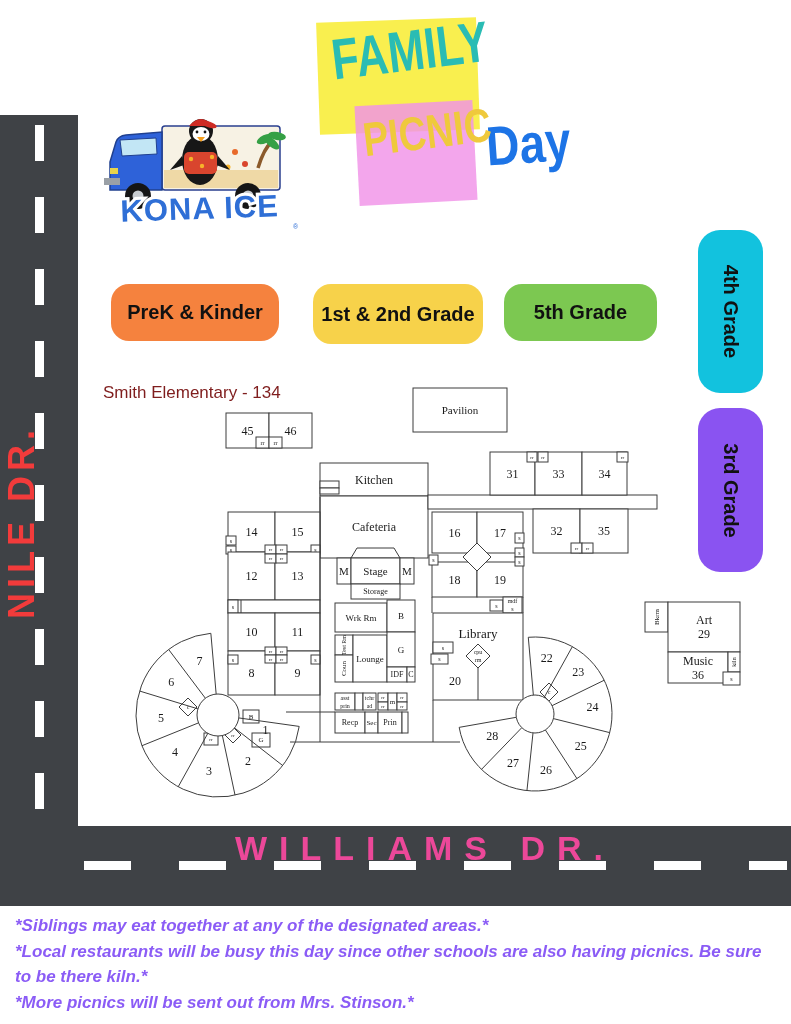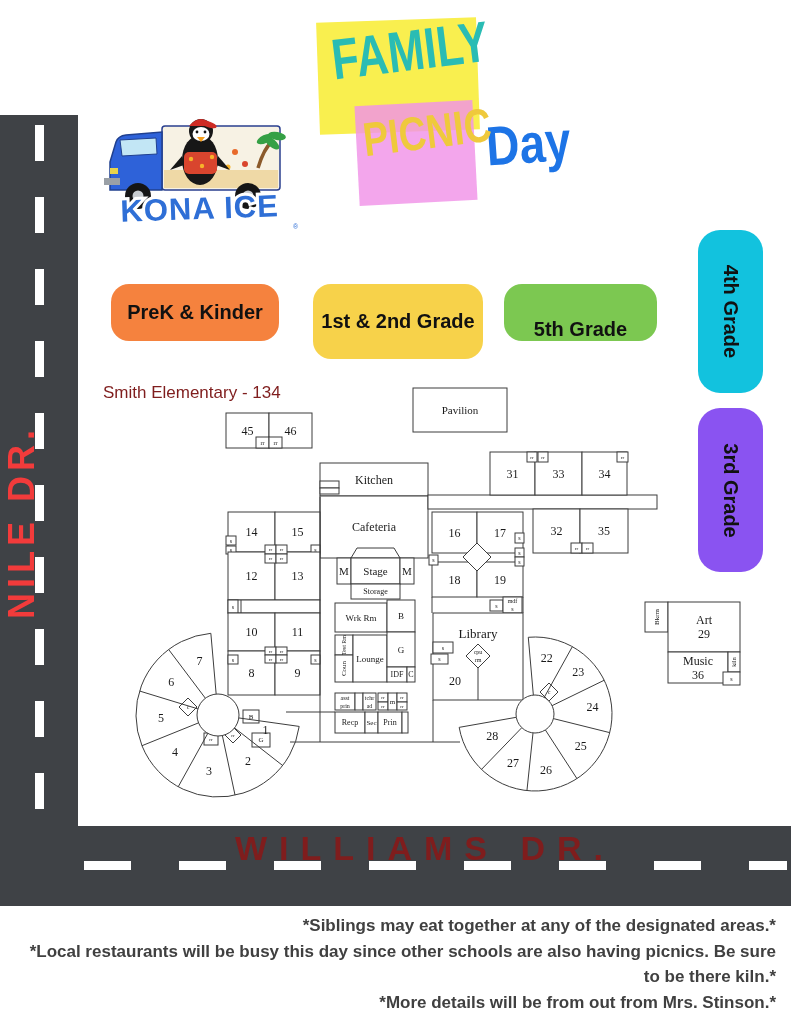--- a/index.html
+++ b/index.html
@@ -8,53 +8,53 @@
   .abs{position:absolute;}
   
   #vroad{left:0;top:115px;width:78px;height:791px;background:#3F4246;z-index:1;}
   #vdash{left:35px;top:125px;width:9px;height:758px;z-index:1;
          background:repeating-linear-gradient(180deg,#fff 0 36px,transparent 36px 72px);}
   #hroad{left:0;top:826px;width:791px;height:80px;background:#3F4246;z-index:1;}
   #hdash{left:84px;top:861px;width:703px;height:9px;z-index:1;
          background:repeating-linear-gradient(90deg,#fff 0 47px,transparent 47px 95px);}
   #nile{left:-98px;top:501px;width:240px;text-align:center;transform:rotate(-90deg);
         color:#F23B3B;font-weight:bold;font-size:36px;letter-spacing:5px;z-index:2;}
-  #williams{left:60px;top:829px;width:730px;text-align:center;color:#7f1d1d;
+  #williams{left:60px;top:829px;width:730px;text-align:center;color:#ec4899;
         font-weight:bold;font-size:34px;letter-spacing:12px;z-index:2;}
   
   #family-box{left:318px;top:20px;width:160px;height:112px;transform:rotate(-2deg);z-index:1;}
   #family-text{left:328px;top:28px;width:150px;text-align:center;font-weight:bold;font-size:44px;
         transform:rotate(-7deg) scaleY(1.3);transform-origin:left top;letter-spacing:0px;z-index:2;}
   #picnic-box{left:357px;top:103px;width:118px;height:100px;transform:rotate(-3deg);z-index:3;}
   #picnic-text{left:360px;top:114px;width:114px;text-align:center;font-weight:bold;font-size:38px;
         transform:rotate(-7deg) scaleY(1.25);transform-origin:left top;z-index:4;}
   #day-text{left:484px;top:114px;font-weight:bold;font-size:46px;
         transform:rotate(-4deg) scaleY(1.2);transform-origin:left top;z-index:2;}
   
   .pill{display:flex;align-items:center;justify-content:center;border-radius:18px;
         font-weight:bold;font-size:20px;color:#111;z-index:2;}
   #pill-prek{left:111px;top:284px;width:168px;height:57px;}
-  #pill-12{left:313px;top:284px;width:170px;height:75px;}
+  #pill-12{left:313px;top:284px;width:170px;height:60px;}
   #pill-5{left:504px;top:284px;width:153px;height:57px;}
   .vpill{display:flex;align-items:center;justify-content:center;border-radius:22px;
         font-weight:bold;font-size:20px;color:#111;z-index:2;}
   .vpill span{transform:rotate(90deg);white-space:nowrap;}
   #pill-4{left:698px;top:230px;width:65px;height:163px;}
   #pill-3{left:698px;top:408px;width:65px;height:164px;}
   
   #smith-label{left:103px;top:383px;font-size:17px;color:#7f1d1d;z-index:3;}
   #map-svg{left:0;top:0;width:791px;height:1024px;z-index:2;pointer-events:none;}
   .mr{fill:#ffffff;stroke:#3d3d3d;stroke-width:1;}
   .ml{stroke:#3d3d3d;stroke-width:1;fill:none;}
   #map-svg text{font-family:"Liberation Serif",serif;fill:#1a1a1a;}
   
   #logo{left:100px;top:112px;width:205px;height:125px;z-index:2;}
   
-  #notes{left:15px;top:913px;width:761px;text-align:right;color:#404040;
-         font-weight:bold;font-size:17px;line-height:1.5;z-index:2;}
+  #notes{left:15px;top:913px;width:761px;text-align:left;color:#8b5cf6;
+         font-weight:bold;font-size:17px;line-height:1.5;z-index:2;font-style:italic;}
   #notes p{margin:0;}
 </style>
 </head>
 <body>
 
 <div id="page">
 
   <div class="abs" id="vroad"></div>
   <div class="abs" id="vdash"></div>
   <div class="abs" id="hroad"></div>
@@ -111,21 +111,21 @@
       <text x="193" y="117" font-size="7" fill="#2F6FD6">®</text>
     </g>
   </svg>
 
   <div class="abs pill" id="pill-prek" style="background: rgb(245, 130, 62);">
     <span>PreK &amp; Kinder</span>
   </div>
   <div class="abs pill" id="pill-12" style="background: rgb(247, 210, 74);">
     <span>1st &amp; 2nd Grade</span>
   </div>
-  <div class="abs pill" id="pill-5" style="background: rgb(124, 200, 81); align-items: flex-end;">
+  <div class="abs pill" id="pill-5" style="background: rgb(124, 200, 81);">
     <span>5th Grade</span>
   </div>
   <div class="abs vpill" id="pill-4" style="background: rgb(18, 194, 222);">
     <span>4th Grade</span>
   </div>
   <div class="abs vpill" id="pill-3" style="background: rgb(138, 83, 241);">
     <span>3rd Grade</span>
   </div>
 
   <div class="abs" id="smith-label">Smith Elementary - 134</div>
@@ -357,16 +357,16 @@
       <text x="592.5676767951967" y="706.9315780825015" font-size="12" text-anchor="middle" dominant-baseline="central">24</text>
       <text x="580.8725144801836" y="746.1202804356586" font-size="12" text-anchor="middle" dominant-baseline="central">25</text>
       <text x="545.876112736463" y="769.9527494565168" font-size="12" text-anchor="middle" dominant-baseline="central">26</text>
       <text x="513.0362212739068" y="763.3314547127004" font-size="12" text-anchor="middle" dominant-baseline="central">27</text>
       <text x="492.23168683895835" y="735.7915439874982" font-size="12" text-anchor="middle" dominant-baseline="central">28</text>
     </svg>
 
   <div class="abs" id="notes">
     <p>*Siblings may eat together at any of the designated areas.*</p>
     <p>*Local restaurants will be busy this day since other schools are also having picnics. Be sure to be there kiln.*</p>
-    <p>*More details will be from out from Mrs. Stinson.*</p>
+    <p>*More picnics will be sent out from Mrs. Stinson.*</p>
   </div>
 
 </div>
 
 </body></html>

